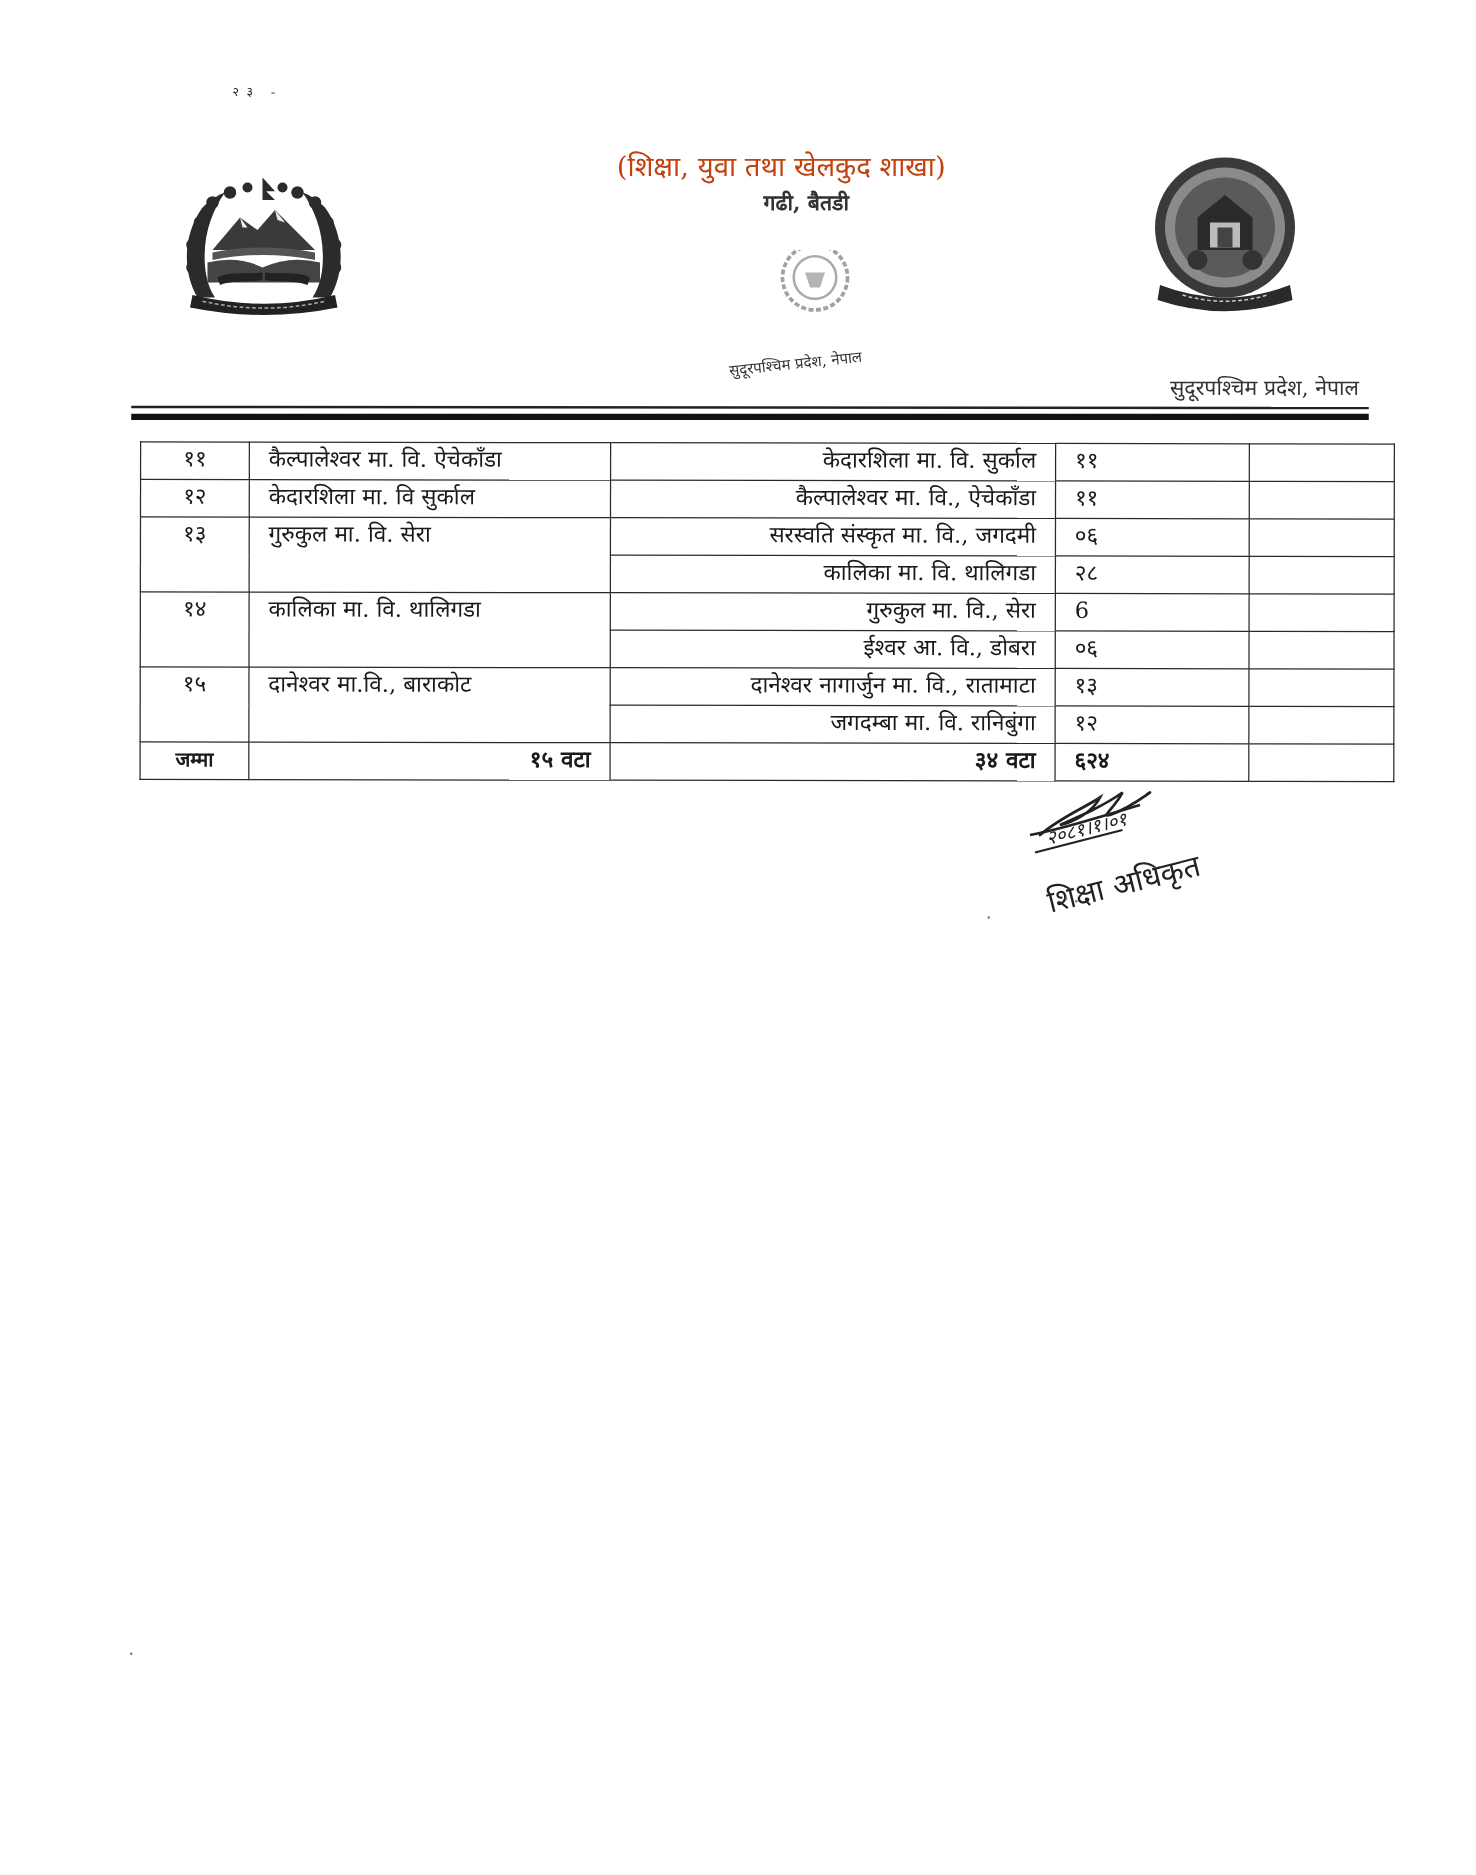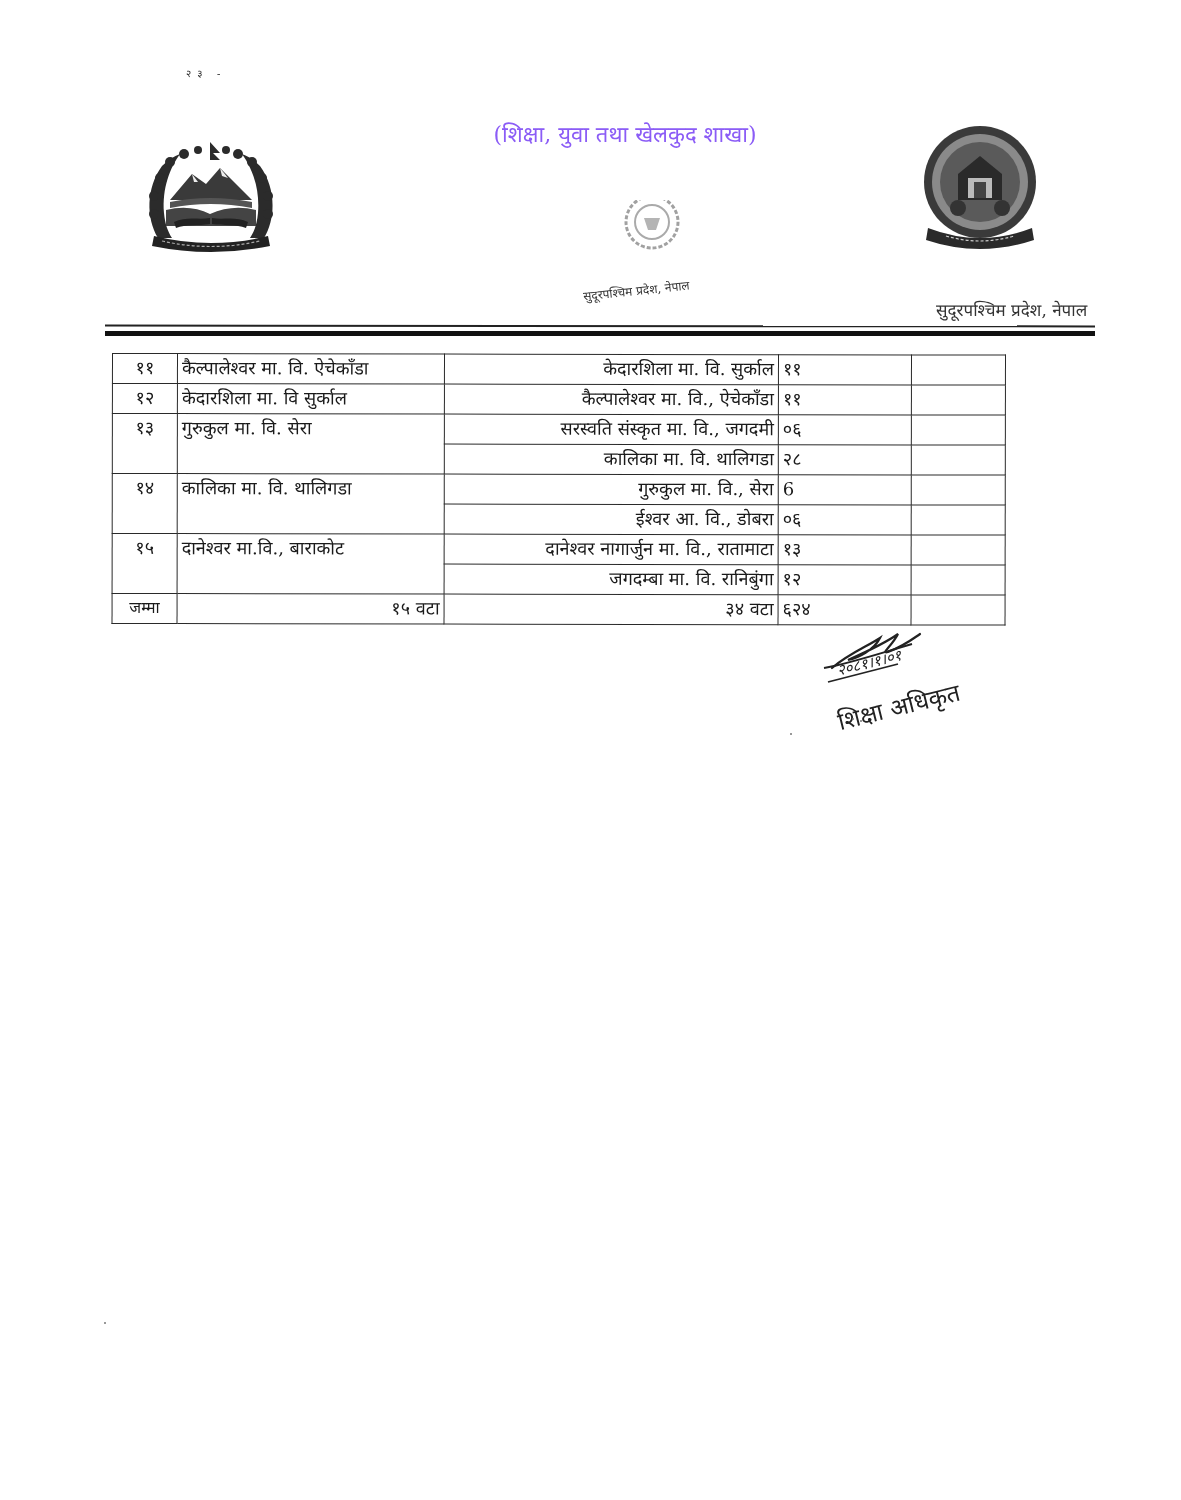--- a/index.html
+++ b/index.html
@@ -56,21 +56,21 @@
     .hdr-line2 {
       font-family: "DejaVu Serif", serif;
       font-size: 32px;
       line-height: 46px;
       color: #1a1a1a;
     }
     .hdr-line3 {
       font-family: "DejaVu Serif", serif;
       font-size: 22px;
       line-height: 34px;
-      color: #8b5cf6;
+      color: #c2410c;
     }
     .hdr-line4 {
       font-family: "DejaVu Serif", serif;
       font-size: 17px;
       font-weight: bold;
       line-height: 22px;
       color: #333;
       margin-left: 40px;
     }
     .hdr-stamp {
@@ -124,31 +124,31 @@
       border-collapse: collapse;
       font-family: "DejaVu Serif", serif;
       font-size: 18px;
       color: #1a1a1a;
       transform: rotate(0.1deg);
       transform-origin: left top;
     }
     .tbl td {
       border: 1.5px solid #2a2a2a;
       height: 29px;
-      padding: 0 4px;
+      padding: 0 15px;
       vertical-align: top;
       line-height: 28px;
       white-space: nowrap;
     }
     .c-sn { width: 56px; text-align: center; }
     .c-school { width: 258px; }
     .c-partner { width: 325px; text-align: right; }
     .c-count { width: 124px; }
     .c-remark { width: 85px; }
-    .total-row td { font-weight: normal; }
+    .total-row td { font-weight: bold; }
     .total-label { font-size: 16px; }
     .center { text-align: right; }
     
     .signature {
       position: absolute;
       left: 818px;
       top: 624px;
       width: 140px;
       height: 80px;
     }
@@ -219,20 +219,21 @@
       <path d="M108 84 C96 78 84 82 72 80 L72 86 C84 88 96 86 106 90 Z" fill="#222"></path>
 
       <path d="M14 98 Q71 112 128 98 L130 108 Q71 120 12 108 Z" fill="#222"></path>
       <path d="M22 103 Q71 114 120 103" stroke="#aaa" stroke-width="1.2" fill="none" stroke-dasharray="3 2"></path>
     </g>
   </svg>
 </div>
 
 <div class="header">
   <div class="hdr-line3">(शिक्षा, युवा तथा खेलकुद शाखा)</div>
+  <div class="hdr-line4">गढी, बैतडी</div>
 </div>
 
 <div class="hdr-stamp">
   <svg width="120" height="100" viewBox="0 0 120 100">
     <circle cx="62" cy="22" r="26" fill="none" stroke="#555" stroke-width="3" stroke-dasharray="4 2"></circle>
     <circle cx="62" cy="22" r="17" fill="none" stroke="#666" stroke-width="2"></circle>
     <path d="M54 18 L70 18 L66 30 L58 30 Z" fill="#777"></path>
   </svg>
 </div>
 <div class="stamp-text">सुदूरपश्चिम प्रदेश, नेपाल</div>

